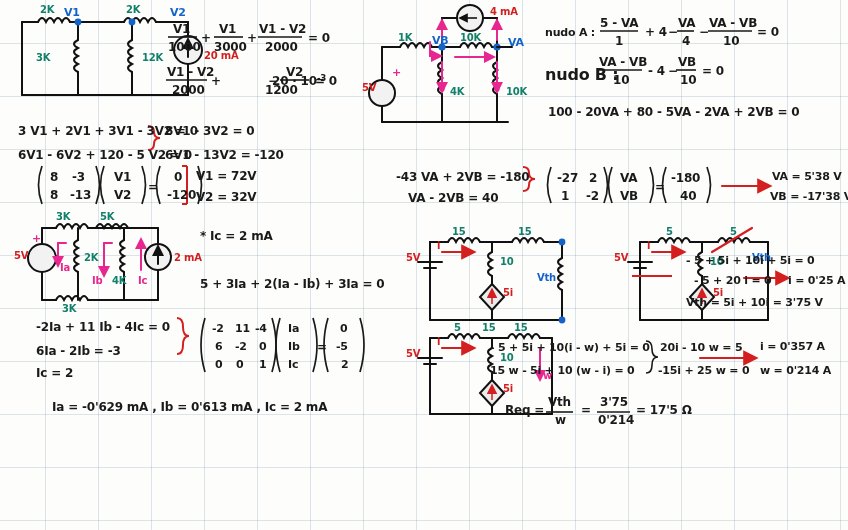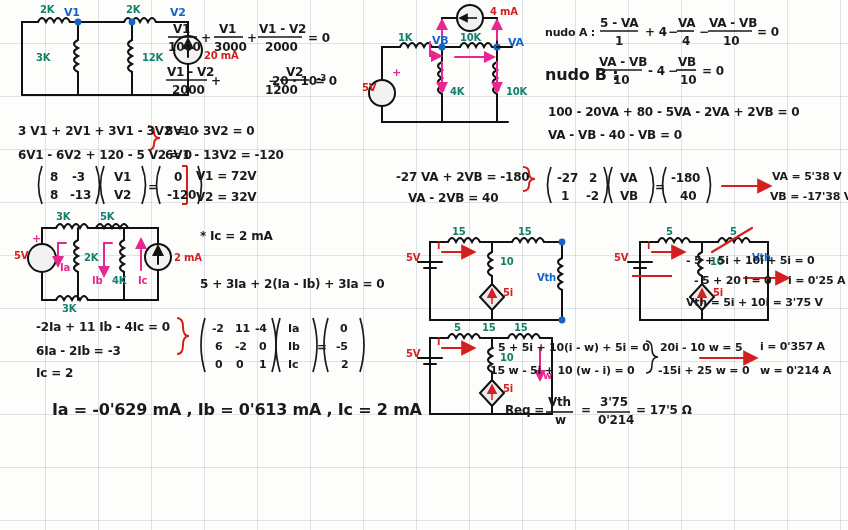--- a/index.html
+++ b/index.html
@@ -402,23 +402,22 @@
   <div class="hw" style="left:545px; top:65px; font-size:16px;">nudo B :</div>
   <div class="hw" style="left:599px; top:55px; font-size:12px;">VA - VB</div>
   <div class="hw" style="left:613px; top:73px; font-size:12px;">10</div>
   <div class="hw" style="left:648px; top:64px; font-size:12px;">- 4</div>
   <div class="hw" style="left:668px; top:64px; font-size:12px;">−</div>
   <div class="hw" style="left:678px; top:55px; font-size:12px;">VB</div>
   <div class="hw" style="left:680px; top:73px; font-size:12px;">10</div>
   <div class="hw" style="left:702px; top:64px; font-size:12px;">= 0</div>
 
   <div class="hw" style="left:548px; top:105px; font-size:12px;">100 - 20VA + 80 - 5VA - 2VA + 2VB = 0</div>
-  <div class="hw" style="left:548px; top:128px; font-size:12px;">VA - VB - 40 - VB = 0</div>
-
-  <div class="hw" style="left:396px; top:170px; font-size:12px;">-27 VA + 2VB = -180</div>
+
+  <div class="hw" style="left:396px; top:170px; font-size:12px;">-43 VA + 2VB = -180</div>
   <div class="hw" style="left:408px; top:191px; font-size:12px;">VA - 2VB = 40</div>
 
   <div class="hw" style="left:557px; top:171px; font-size:12px;">-27</div>
   <div class="hw" style="left:589px; top:171px; font-size:12px;">2</div>
   <div class="hw" style="left:561px; top:189px; font-size:12px;">1</div>
   <div class="hw" style="left:586px; top:189px; font-size:12px;">-2</div>
   <div class="hw" style="left:620px; top:171px; font-size:12px;">VA</div>
   <div class="hw" style="left:620px; top:189px; font-size:12px;">VB</div>
   <div class="hw" style="left:655px; top:180px; font-size:12px;">=</div>
   <div class="hw" style="left:671px; top:171px; font-size:12px;">-180</div>
@@ -455,21 +454,21 @@
   <div class="hw" style="left:236px; top:358px; font-size:11px;">0</div>
   <div class="hw" style="left:259px; top:358px; font-size:11px;">1</div>
   <div class="hw" style="left:288px; top:322px; font-size:11px;">Ia</div>
   <div class="hw" style="left:288px; top:340px; font-size:11px;">Ib</div>
   <div class="hw" style="left:288px; top:358px; font-size:11px;">Ic</div>
   <div class="hw" style="left:317px; top:340px; font-size:12px;">=</div>
   <div class="hw" style="left:340px; top:322px; font-size:11px;">0</div>
   <div class="hw" style="left:336px; top:340px; font-size:11px;">-5</div>
   <div class="hw" style="left:341px; top:358px; font-size:11px;">2</div>
 
-  <div class="hw" style="left:52px; top:400px; font-size:16px;">Ia = -0'629 mA ,    Ib = 0'613 mA ,    Ic = 2 mA</div>
+  <div class="hw" style="left:52px; top:400px; font-size:12px;">Ia = -0'629 mA ,    Ib = 0'613 mA ,    Ic = 2 mA</div>
 
   <div class="hw g" style="left:452px; top:226px; font-size:10px;">15</div>
   <div class="hw g" style="left:518px; top:226px; font-size:10px;">15</div>
   <div class="hw g" style="left:500px; top:256px; font-size:10px;">10</div>
   <div class="hw r" style="left:503px; top:287px; font-size:10px;">5i</div>
   <div class="hw r" style="left:437px; top:240px; font-size:10px;">i</div>
   <div class="hw r" style="left:406px; top:252px; font-size:10px;">5V</div>
   <div class="hw b" style="left:537px; top:272px; font-size:10px;">Vth</div>
   <div class="hw g" style="left:482px; top:322px; font-size:10px;">15</div>
 

